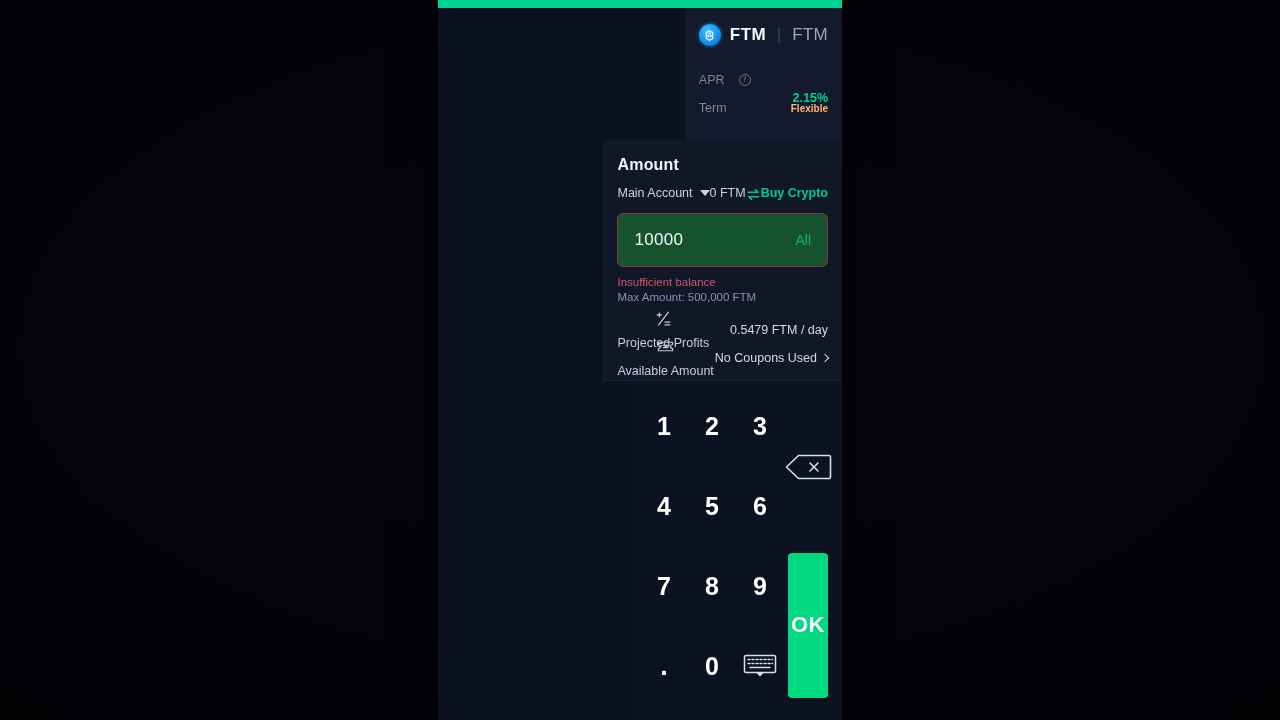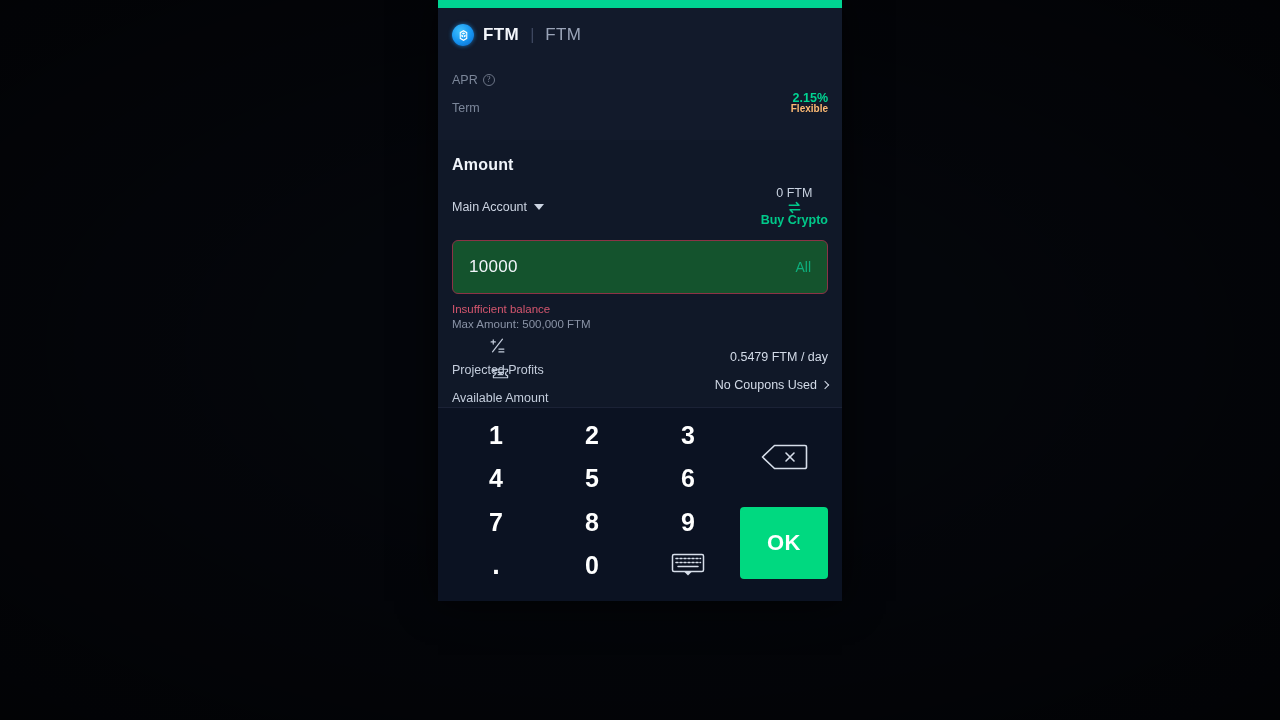--- a/index.html
+++ b/index.html
@@ -39,25 +39,26 @@
     position: absolute; inset: 0;
     background: radial-gradient(ellipse 75% 70% at 50% 48%,
                 rgba(0,0,0,0) 30%, rgba(0,0,0,0.55) 100%);
     pointer-events: none;
   }
 
   
   #phone {
     position: absolute;
     left: 438px; top: 0;
-    width: 404px; height: 601px;
+    width: 404px; height: 720px;
     background: #0b1020;
     display: flex; flex-direction: column;
     box-shadow: 0 0 36px rgba(0,0,0,0.75);
     z-index: 5;
+    align-items: flex-end;
   }
 
   .topbar {
     height: 8px; width: 100%;
     background: #00d492;
     flex: none;
   }
 
   
   .card-head {
@@ -89,21 +90,21 @@
   .coin-sub {
     color: #9aa4b8; font-size: 17px; letter-spacing: 0.3px;
   }
 
   .kv-row {
     display: flex; align-items: center; justify-content: space-between;
     height: 28px;
   }
   .kv-key {
     color: #7b8699; font-size: 12.5px;
-    display: flex; align-items: center; gap: 5px;
+    display: flex; align-items: center; gap: 14px;
   }
   .q-icon {
     width: 12px; height: 12px; border-radius: 50%;
     border: 1px solid #6b7486;
     display: inline-flex; align-items: center; justify-content: center;
     font-size: 8px; color: #8b93a5; line-height: 1;
     font-family: "Liberation Serif", serif;
   }
   .kv-val-accent { color: #00d492; font-size: 12.5px; font-weight: bold; margin-top: 35px; }
   .kv-val { color: #fdba74; font-size: 10px; font-weight: bold; }
@@ -128,21 +129,21 @@
     display: flex; align-items: center; gap: 7px;
     color: #ccd4e2; font-size: 12.5px;
   }
   .caret {
     width: 0; height: 0;
     border-left: 5px solid transparent;
     border-right: 5px solid transparent;
     border-top: 6px solid #ccd4e2;
   }
   .acct-right {
-    display: flex; align-items: center;  flex-direction: column;
+    display: flex; align-items: center; 
   }
   .bal { color: #c9d2e0; font-size: 12.5px; }
   .swap-icon { width: 15px; height: 13px; }
   .buy-link { color: #00c98a; font-size: 12.5px; font-weight: bold; }
 
   .input-wrap {
     position: relative;
     height: 54px;
     border: 1px solid #8c3346;
     border-radius: 6px;

